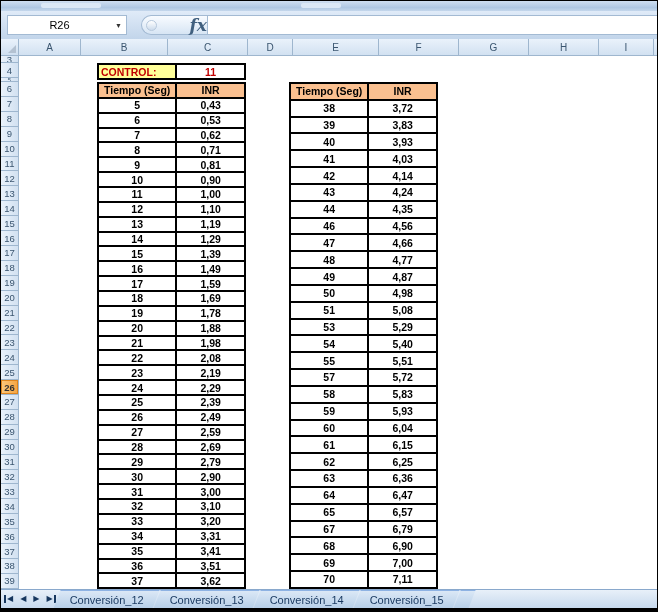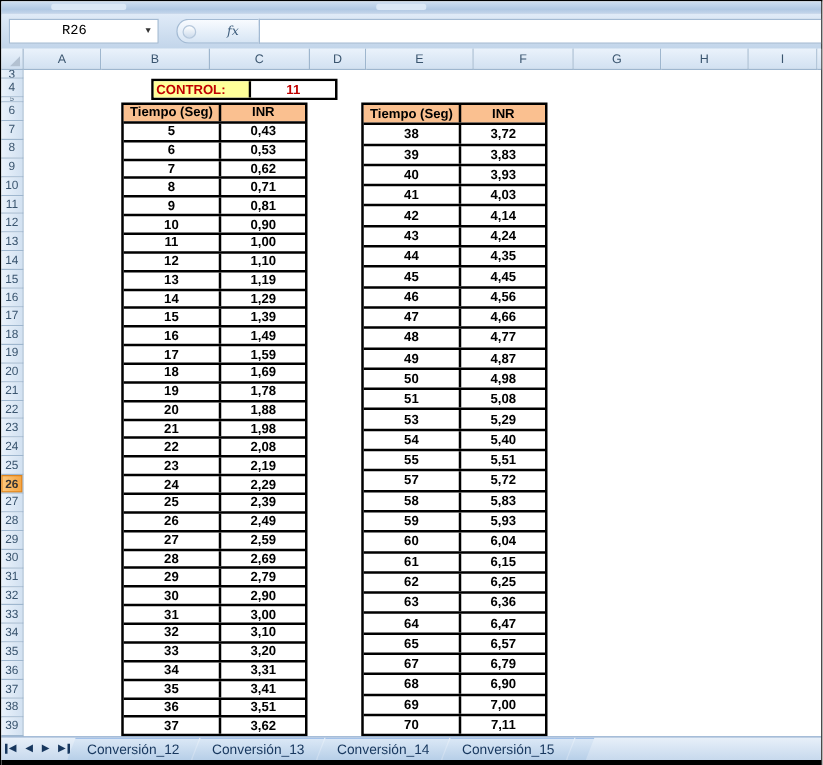--- a/index.html
+++ b/index.html
@@ -12,31 +12,31 @@
   .ribbon-sliver { position:absolute; left:0; top:0; width:100%; height:10px;
     background:linear-gradient(#cfdff1,#b0c8e3 65%,#c4d7ec);
     border-bottom:1px solid #8ea9c9; }
   .ribbon-sliver .hint { position:absolute; top:2px; height:5px; border-radius:2px;
     background:#dbe8f6; }
   
   .formula-row { position:absolute; left:0; top:10px; width:100%; height:28px;
     background:linear-gradient(#e0ebf8,#c2d5ea); }
   .name-box { position:absolute; left:6px; top:4px; width:120px; height:20px;
     background:#fff; border:1px solid #a3bad3; display:flex; align-items:center;
-    box-sizing:border-box;font-family:Liberation Mono, monospace; }
+    box-sizing:border-box; }
   .name-box-text { flex:1; text-align:center; font-size:11px; color:#000; }
   .name-box-arrow { width:15px; font-size:7px; color:#333; text-align:center; }
   .fx-capsule { position:absolute; left:140px; top:4px; width:66px; height:20px;
     border:1px solid #a3bad3; border-right:none; border-radius:10px 0 0 10px;
     background:linear-gradient(#f8fbff,#d7e5f4); display:flex; align-items:center;
     box-sizing:border-box; }
   .fx-knob { width:11px; height:11px; border-radius:50%; margin-left:4px;
     background:linear-gradient(#ffffff,#ccdbec); border:1px solid #b6c8dc; box-sizing:border-box; }
-  .fx-glyph { margin-left:auto; margin-right:16px; font-family:"DejaVu Serif", serif;
-    font-style:italic; font-weight:normal; font-size:10px; color:#41607f; }
+  .fx-glyph { margin-left:auto; margin-right:0; font-family:"DejaVu Serif", serif;
+    font-style:italic; font-weight:bold; font-size:17px; color:#41607f; }
   .formula-input { position:absolute; left:206px; top:4px; right:0; height:20px;
     background:#fff; border:1px solid #a3bad3; border-right:none; box-sizing:border-box;
     font-size:11px; padding-left:4px; }
   
   .col-strip { position:absolute; left:0; top:38px; width:100%; height:17px; display:flex; }
   .select-all { width:18px; background:linear-gradient(#eaf2fb,#cfdff0);
     border-right:1px solid #9eb6ce; border-bottom:1px solid #9eb6ce;
     position:relative; box-sizing:border-box; flex:0 0 18px; }
   .corner-tri { position:absolute; right:2px; bottom:2px; width:0; height:0;
     border-left:8px solid transparent; border-bottom:8px solid #b3c1d1; }
@@ -54,21 +54,21 @@
     justify-content:center; overflow:hidden; }
   .rh.partial { height:7px; flex:0 0 7px; }
   .rh.r4 { height:15px; flex:0 0 15px; }
   .rh.collapsed { height:4px; flex:0 0 4px; font-size:6px; }
   .rh.grow { flex:1 1 0; min-height:0; }
   .rh.active { background:linear-gradient(90deg,var(--active-row-fill),#f5a440);
     box-shadow:inset 0 0 0 1px #e0851c; color:#333; font-weight:bold; }
   
   .sheet { position:absolute; left:18px; top:55px; right:0; height:533px; background:#fff; }
   .control-block { position:absolute; left:78px; top:7px; width:149px; height:17px;
-    border:2px solid #000; box-sizing:border-box; display:flex;margin-left:24px; }
+    border:2px solid #000; box-sizing:border-box; display:flex; }
   .control-label { width:54%; background:var(--control-fill); color:var(--control-text);
     font-weight:bold; font-size:10.5px; display:flex; align-items:center;
     padding-left:2px; border-right:2px solid #000; box-sizing:border-box;
     white-space:nowrap; overflow:hidden; }
   .control-value { flex:1; background:#fff; color:var(--control-text); font-weight:bold;
     font-size:10.5px; display:flex; align-items:center; justify-content:center; }
   .isi { position:absolute; left:289px; top:8px; font-size:11.5px; font-weight:bold; color:#000;margin-top:24px; }
   .sheet-table { position:absolute; top:26px; width:149px; height:507px;
     border:2px solid #000; box-sizing:border-box; display:flex; flex-direction:column;
     background:#fff; }
@@ -354,24 +354,20 @@
         </div>
         <div class="trow">
           <div class="tc tc-time">43</div>
           <div class="tc tc-inr">4,24</div>
         </div>
         <div class="trow">
           <div class="tc tc-time">44</div>
           <div class="tc tc-inr">4,35</div>
         </div>
         <div class="trow">
-          <div class="tc tc-time">45</div>
-          <div class="tc tc-inr">4,45</div>
-        </div>
-        <div class="trow">
           <div class="tc tc-time">46</div>
           <div class="tc tc-inr">4,56</div>
         </div>
         <div class="trow">
           <div class="tc tc-time">47</div>
           <div class="tc tc-inr">4,66</div>
         </div>
         <div class="trow">
           <div class="tc tc-time">48</div>
           <div class="tc tc-inr">4,77</div>

